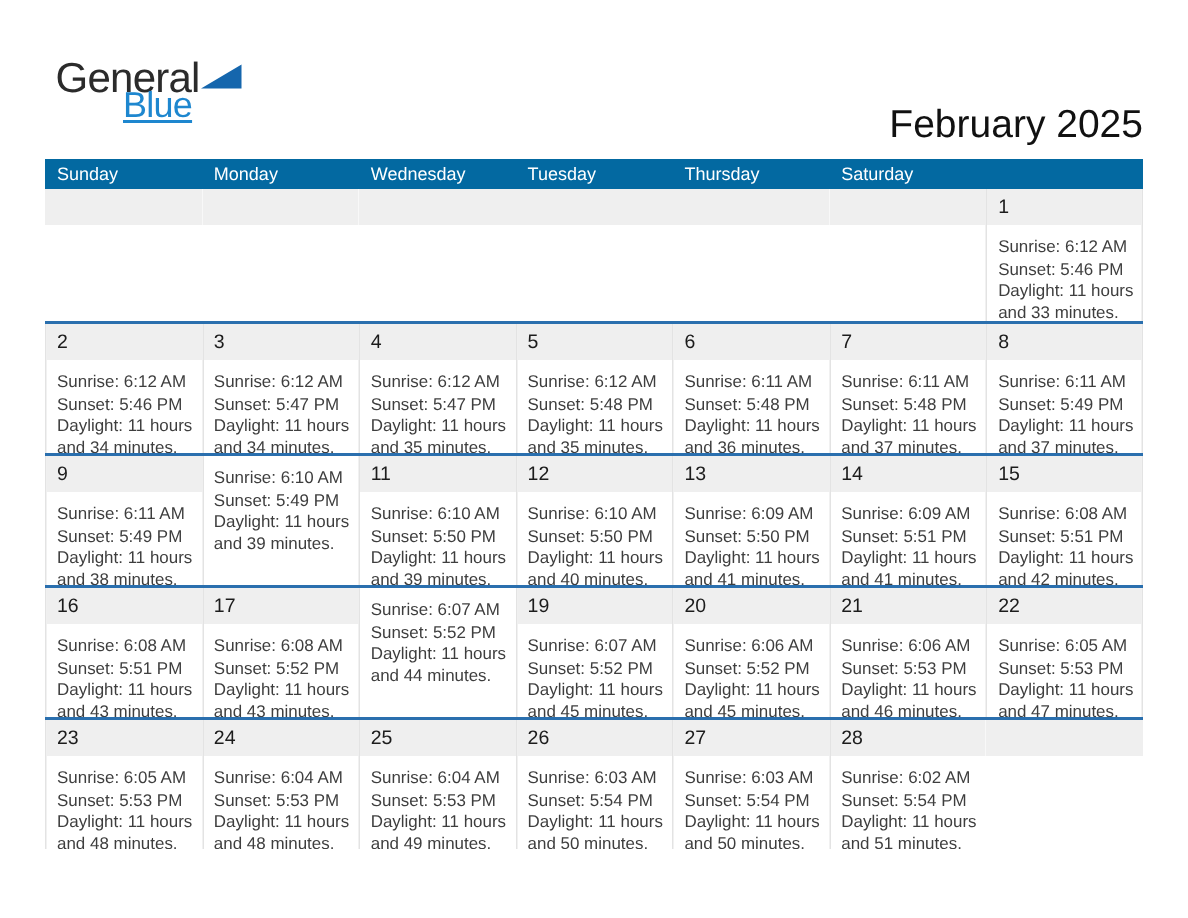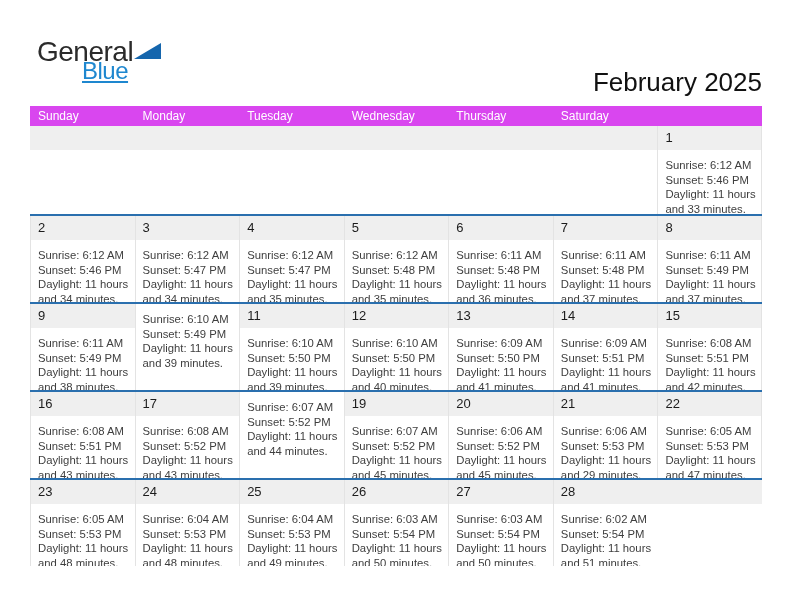--- a/index.html
+++ b/index.html
@@ -12,21 +12,21 @@
   .logo-tri { width:0; height:0; border-bottom:16px solid #1566ad; border-left:27px solid transparent; margin-left:1px; margin-top:3px; }
   .logo-line2 { font-size:24px; letter-spacing:-0.5px; color:#1e87cf; line-height:22px; margin-left:45px; margin-top:-4px;text-decoration:underline; }
 
   
   .title-block { position:absolute; right:30px; top:36px; text-align:right;margin-top:32px; }
   .title { font-size:26px; color:#111111; line-height:28px; }
   .subtitle { font-size:15px; font-weight:bold; color:#6d28d9; margin-top:10px; }
 
   
   .calendar { position:absolute; left:30px; top:106px; width:732px; }
-  .weekday-row { display:grid; grid-template-columns:repeat(7,1fr); background:#d946ef; height:20px; }
+  .weekday-row { display:grid; grid-template-columns:repeat(7,1fr); background:#0369a1; height:20px; }
   .weekday { color:#ffffff; font-size:12px; line-height:20px; padding-left:8px; overflow:hidden; }
 
   .week { display:grid; grid-template-columns:repeat(7,1fr); border-top:2px solid #2a6fae; height:86px; }
   .weeks-container .week:first-child { border-top:none; height:88px; }
 
   .cell { overflow:hidden; }
   .cell.filled { border-left:1px solid #e3e3e3; }
   .cell.filled:last-child { border-right:1px solid #e3e3e3; }
 
   .day-head { height:24px; line-height:24px; padding-left:7px; background:#efefef; font-size:13px; color:#1c1c1c; }
@@ -47,22 +47,22 @@
 
   <div class="title-block">
     <div class="title">February 2025</div>
     <div class="subtitle">Santa Justina, Bicol, Philippines</div>
   </div>
 
   <div class="calendar">
     <div class="weekday-row">
       <div class="weekday">Sunday</div>
       <div class="weekday">Monday</div>
+      <div class="weekday">Wednesday</div>
       <div class="weekday">Tuesday</div>
-      <div class="weekday">Wednesday</div>
       <div class="weekday">Thursday</div>
       <div class="weekday">Saturday</div>
     </div>
     <div class="weeks-container">
         <div class="week">
           <div class="cell empty">
             <div class="day-head"></div>
           </div>
           <div class="cell empty">
             <div class="day-head"></div>
@@ -262,21 +262,21 @@
               <div>Daylight: 11 hours</div>
               <div>and 45 minutes.</div>
             </div>
           </div>
           <div class="cell filled">
             <div class="day-head">21</div>
             <div class="cell-body">
               <div>Sunrise: 6:06 AM</div>
               <div>Sunset: 5:53 PM</div>
               <div>Daylight: 11 hours</div>
-              <div>and 29 minutes.</div>
+              <div>and 46 minutes.</div>
             </div>
           </div>
           <div class="cell filled">
             <div class="day-head">22</div>
             <div class="cell-body">
               <div>Sunrise: 6:05 AM</div>
               <div>Sunset: 5:53 PM</div>
               <div>Daylight: 11 hours</div>
               <div>and 47 minutes.</div>
             </div>

